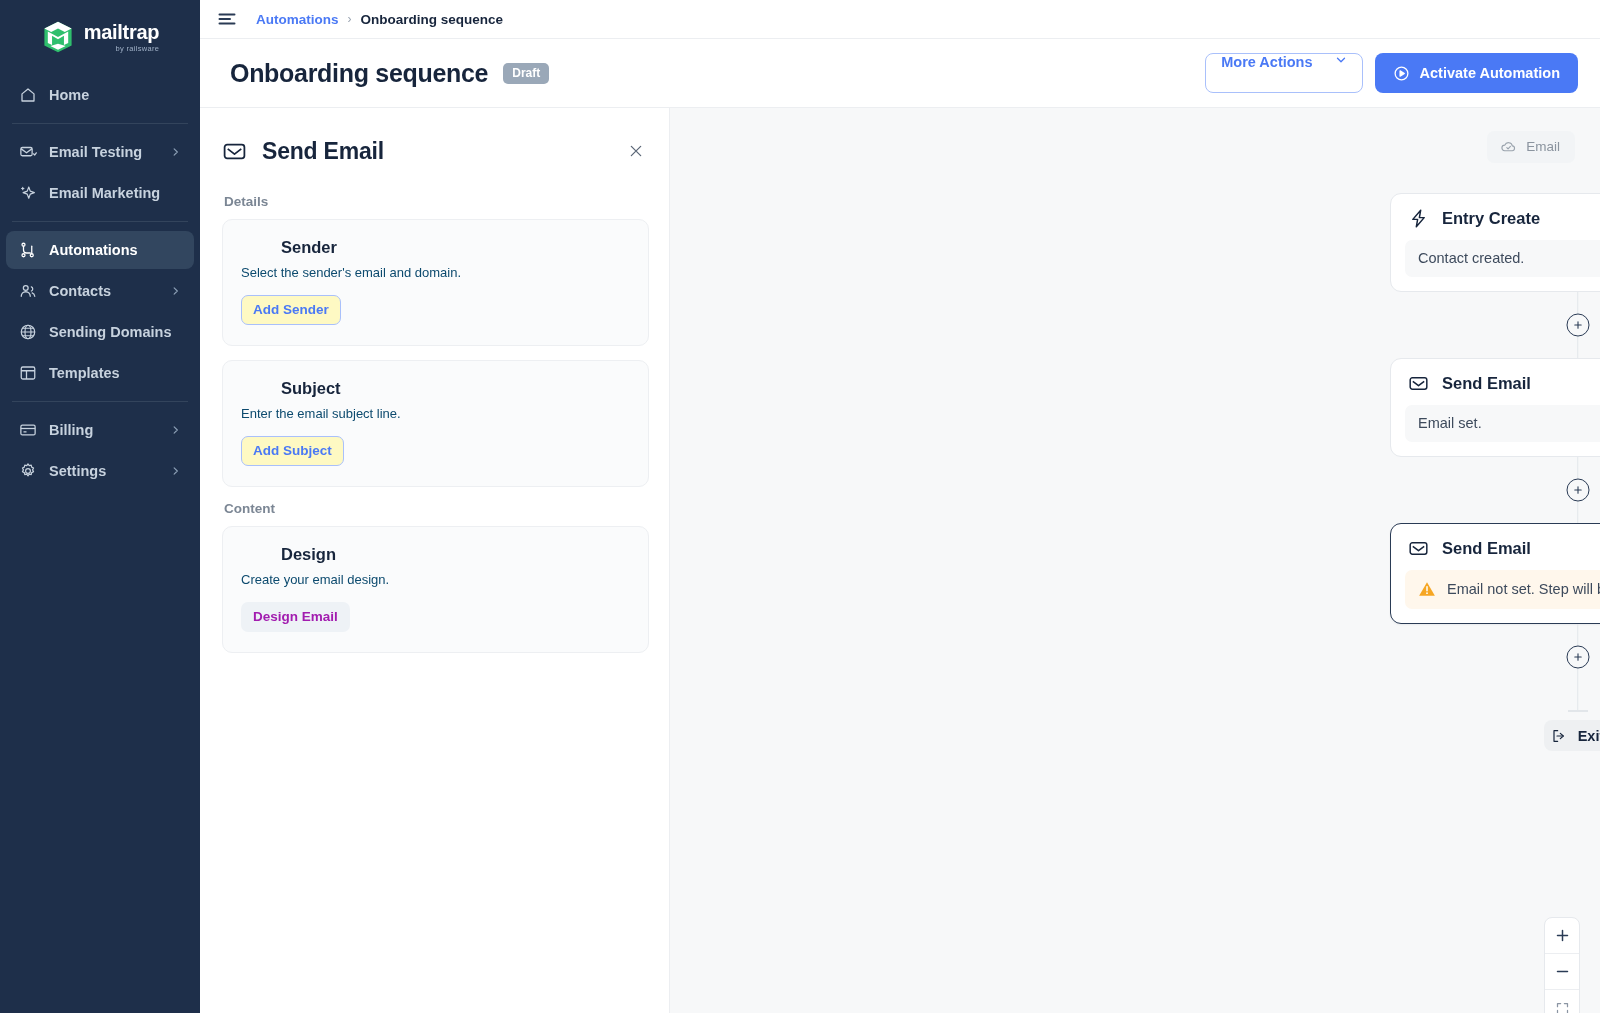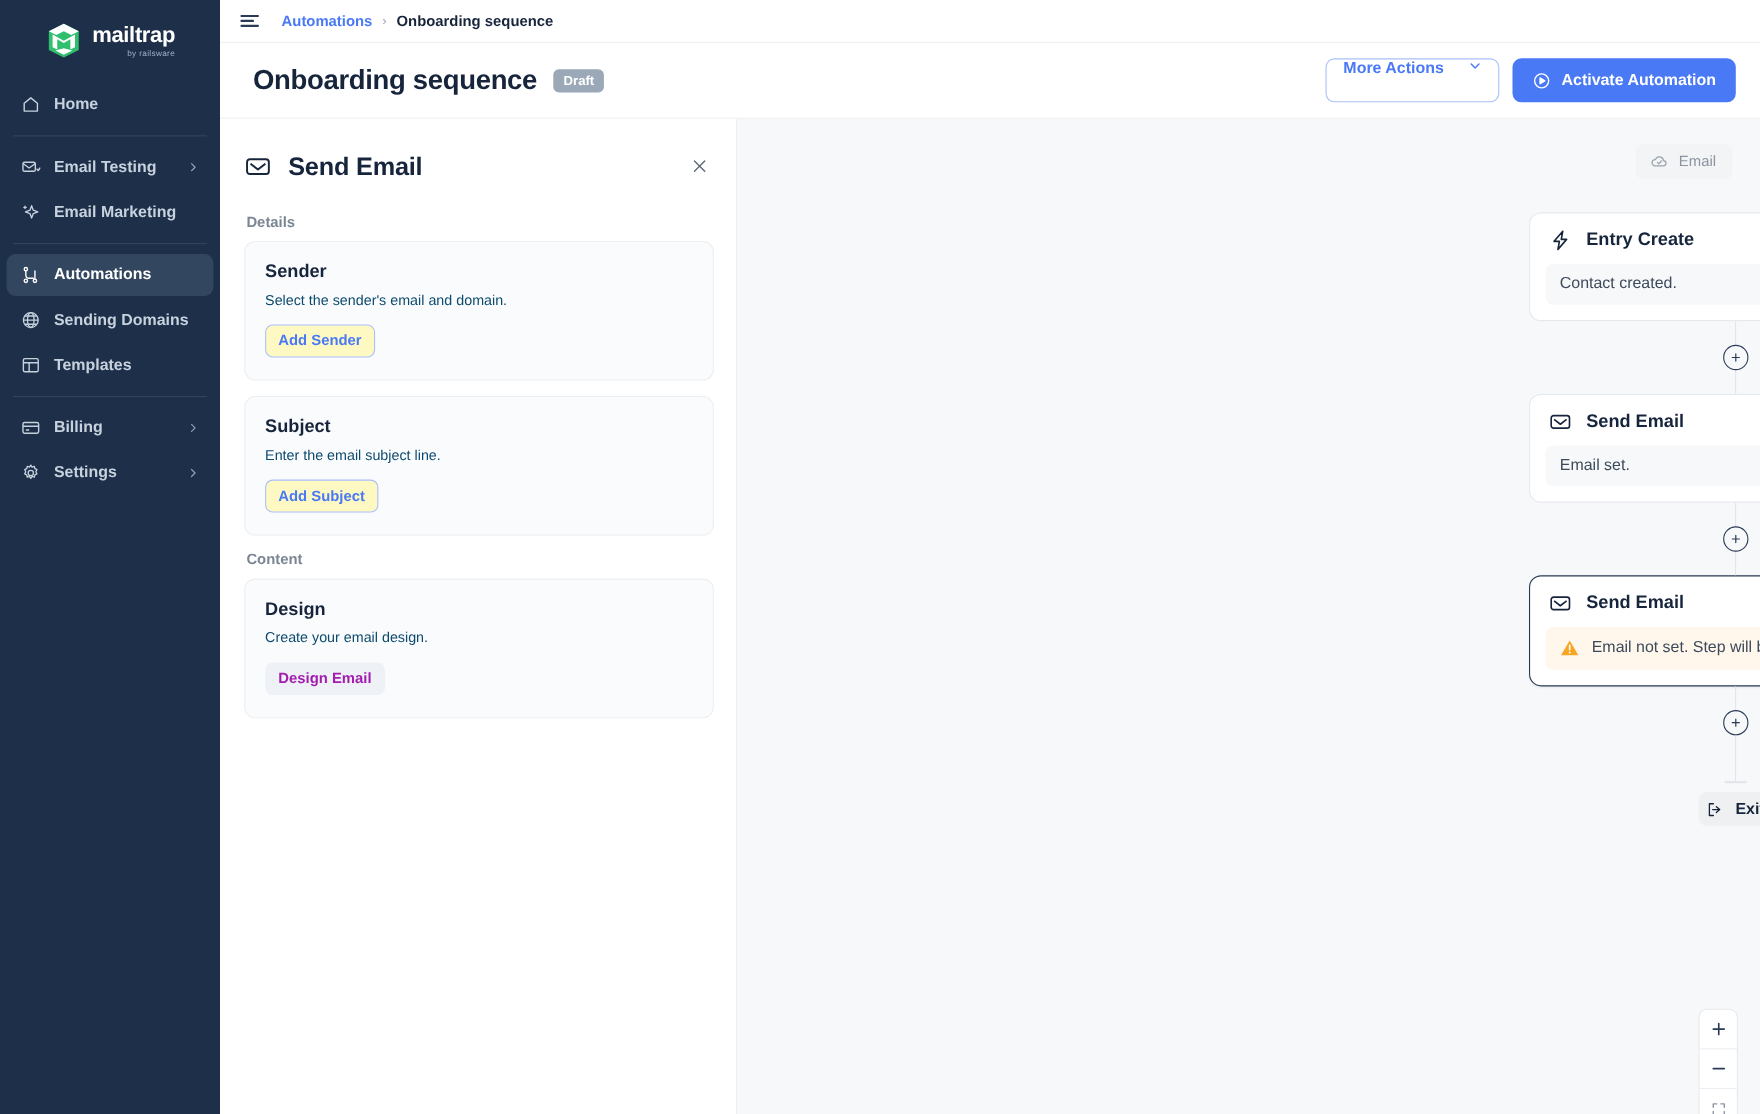--- a/index.html
+++ b/index.html
@@ -142,21 +142,21 @@
     font-size: 13.5px; color: #7b8694; font-weight: 600;
     margin: 0 0 10px 2px;
   }
   .card {
     border: 1px solid #edeff2;
     background: #fafbfc;
     border-radius: 10px;
     padding: 18px 18px 20px;
     margin-bottom: 14px;
   }
-  .card-title { font-size: 16.5px; font-weight: 700; color: #17253c; margin-bottom: 8px; }
+  .card-title { font-size: 16.5px; font-weight: 700; color: #17253c; margin-bottom: 8px; margin-left: 40px; }
   .card-desc { font-size: 13px; color: #0c4a6e; margin-bottom: 15px; }
   .card-btn {
     display: inline-block;
     border: 1px solid #a9c0fb; background: #fef9c3;
     color: #4a79f5; font-size: 13.5px; font-weight: 700;
     padding: 6px 11px 7px; border-radius: 7px; cursor: pointer;
   }
   .card-btn.disabled {
     border: 1px solid transparent; background: #eef2f6;
     color: #a21caf; cursor: default;
@@ -319,20 +319,36 @@
         <span class="nv-icon">
           <svg viewBox="0 0 24 24" fill="none" stroke="#ffffff" stroke-width="1.7" stroke-linecap="round" stroke-linejoin="round">
               <circle cx="6" cy="5" r="2"></circle>
               <circle cx="6" cy="19" r="2"></circle>
               <circle cx="17" cy="19" r="2"></circle>
               <path d="M6 7 v5 a4 4 0 0 0 4 4 h5"></path>
               <path d="M17 7 v10"></path>
             </svg>
         </span>
         <span>Automations</span>
+      </div>
+      <div class="nav-item">
+        <span class="nv-icon">
+          <svg viewBox="0 0 24 24" fill="none" stroke="#c7d2de" stroke-width="1.7" stroke-linecap="round" stroke-linejoin="round">
+              <circle cx="9" cy="8" r="3.2"></circle>
+              <path d="M3 19 a6 6 0 0 1 12 0"></path>
+              <path d="M16.5 6.5 a3 3 0 0 1 0 5.5"></path>
+              <path d="M17.5 14.5 a5.5 5.5 0 0 1 3.5 4.5"></path>
+            </svg>
+        </span>
+        <span>Contacts</span>
+        <span class="chev">
+          <svg viewBox="0 0 24 24" fill="none" stroke="#8fa2b8" stroke-width="2.4" stroke-linecap="round" stroke-linejoin="round">
+              <path d="M9 5 L16 12 L9 19"></path>
+            </svg>
+        </span>
       </div>
       <div class="nav-item">
         <span class="nv-icon">
           <svg viewBox="0 0 24 24" fill="none" stroke="#c7d2de" stroke-width="1.6">
               <circle cx="12" cy="12" r="9"></circle>
               <ellipse cx="12" cy="12" rx="4" ry="9"></ellipse>
               <path d="M3 12 h18 M4.5 7 h15 M4.5 17 h15"></path>
             </svg>
         </span>
         <span>Sending Domains</span>

